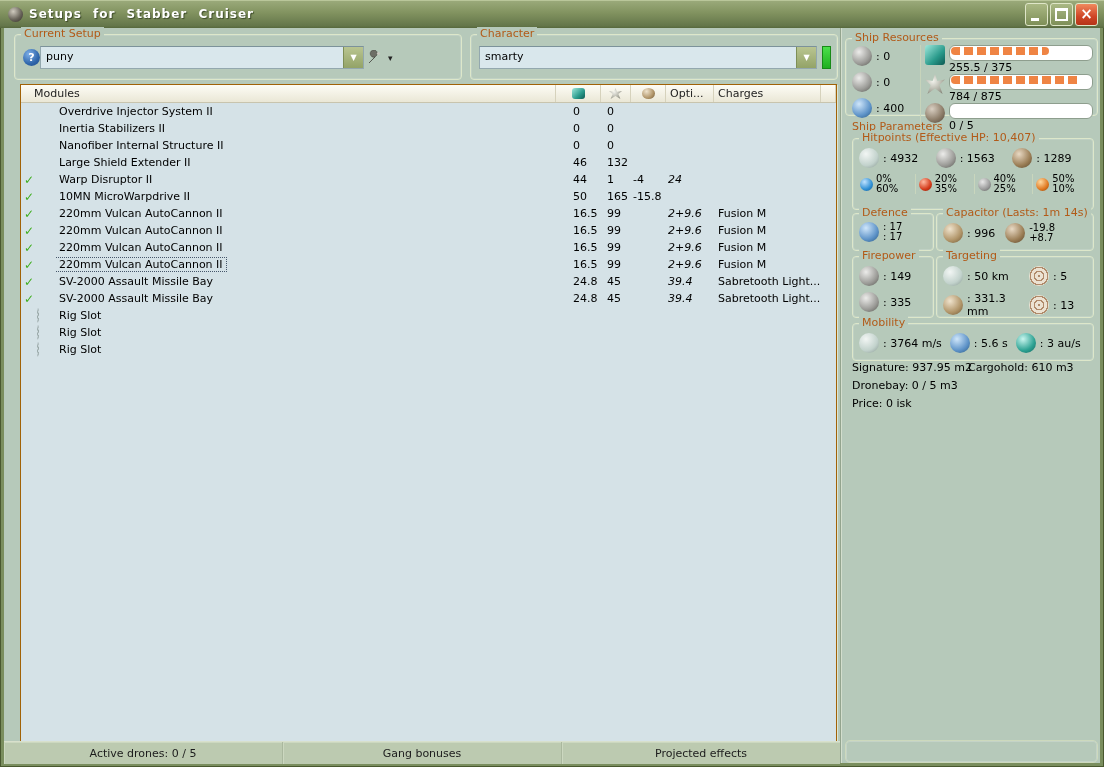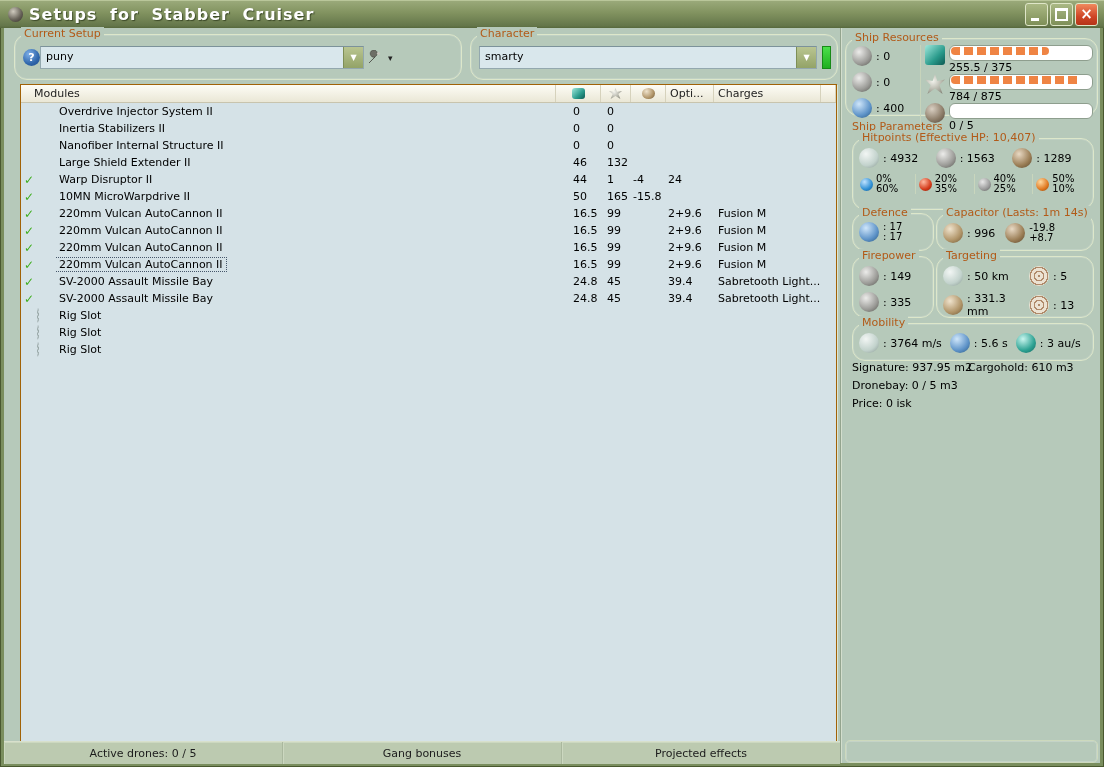--- a/index.html
+++ b/index.html
@@ -6,36 +6,36 @@
     font-family:"DejaVu Sans","Liberation Sans",sans-serif;font-size:11px;color:#000;}
   .window{position:relative;width:1104px;height:767px;background:#7a8e5e;
     box-shadow:inset 0 0 0 1px #49582f;}
   
   .titlebar{position:absolute;left:0;top:0;right:0;height:28px;
     background:linear-gradient(#9cab7c,#82936０ 40%,#64764a 90%,#56683c);
     background:linear-gradient(#9cab7c 0%,#829360 45%,#64764a 92%,#56683c 100%);
     display:flex;align-items:center;padding:0 6px;box-shadow:inset 0 1px 0 #b9c69a;}
   .app-icon{width:15px;height:15px;border-radius:50%;margin:0 6px 0 2px;
     background:radial-gradient(circle at 35% 30%,#cfcabe,#6b665c 55%,#2e2a24);}
-  .title-text{color:#fff;font-weight:bold;font-size:16px;letter-spacing:1px;word-spacing:6px;
+  .title-text{color:#fff;font-weight:bold;font-size:12px;letter-spacing:1px;word-spacing:6px;
     text-shadow:1px 1px 1px #3c4a28;flex:1;}
   .win-btns{display:flex;gap:2px;}
   .wbtn{width:21px;height:21px;border-radius:3px;border:1px solid #dfe6c8;
     display:flex;align-items:center;justify-content:center;position:relative;cursor:default;}
   .wbtn.minmax{background:linear-gradient(#aab884,#7e8f58);}
   .glyph-min{position:absolute;left:5px;bottom:4px;width:8px;height:3px;background:#fff;}
   .glyph-max{width:9px;height:8px;border:2px solid #fff;border-top-width:3px;}
   .wbtn.close{background:linear-gradient(#f08a5e,#cf4526 60%,#b53418);}
   .wbtn.close::before{content:"×";color:#fff;font-weight:bold;font-size:15px;line-height:1;}
   
   .client{position:absolute;left:4px;top:28px;width:1096px;height:735px;background:#b6c9ba;}
   .vdivider{position:absolute;left:836px;top:0;width:1px;height:735px;background:#93a48e;
     box-shadow:1px 0 0 #d3decd;}
   
-  .groupbox{position:absolute;border:1px solid #dde7ca;border-radius:13px;
+  .groupbox{position:absolute;border:1px solid #dde7ca;border-radius:4px;
     box-shadow:inset 0 0 0 1px rgba(255,255,255,.15);}
   .gb-caption{position:absolute;top:-8px;left:6px;padding:0 3px;color:#b25a18;
     background:#b6c9ba;line-height:14px;white-space:nowrap;}
   
   .combo{display:flex;height:21px;border:1px solid #93a8ae;border-top-color:#7c929a;
     background:#d9e7ec;align-items:stretch;}
   .combo-value{flex:1;padding:3px 5px 0 5px;}
   .combo-btn{width:19px;background:linear-gradient(#b9c591,#93a367);border-left:1px solid #7e8e56;
     display:flex;align-items:center;justify-content:center;}
   .combo-btn::before{content:"▼";color:#fff;font-size:8px;}
@@ -103,21 +103,21 @@
     background:radial-gradient(circle at 35% 30%,#d2f2ec,#3ea austere 60%,#1c5e54);
     background:radial-gradient(circle at 35% 30%,#d2f2ec,#3ca austere);
     background:radial-gradient(circle at 35% 30%,#d2f2ec,#3caa98 60%,#1c5e54);}
   .mi-autocannon{border-radius:3px;background:linear-gradient(135deg,#cfcfc6,#6e6e64 70%,#3a3a32);}
   .mi-missile-bay{border-radius:3px;background:linear-gradient(#b8b4aa,#55524a 60%,#2e2c26);}
   .mi-rig-slot{background:none;border:1px dashed #9aa8a8;width:11px;height:11px;}
   .c-name{overflow:hidden;white-space:nowrap;}
   .nm{padding:0 3px;}
   .nm.focus{outline:1px dotted #46566a;}
   .c-cpu{padding-left:17px;}.c-pg{padding-left:6px;}.c-cap{padding-left:2px;}
-  .c-opti{padding-left:2px;}.c-charge{padding-left:4px;white-space:nowrap;overflow:hidden;}
+  .c-opti{padding-left:2px;font-style:italic;}.c-charge{padding-left:4px;white-space:nowrap;overflow:hidden;}
   
   .section-caption{position:absolute;color:#b25a18;}
   .stat{display:flex;align-items:center;gap:4px;}
   .stack{display:flex;flex-direction:column;line-height:10px;font-size:10px;}
   .hp-row1{display:flex;gap:0;padding:9px 4px 4px 6px;align-items:center;}
   .hp-row1 .stat{flex:1;}
   .hp-row2{display:flex;padding:2px 2px 0 4px;}
   .hp-res{flex:1;display:flex;align-items:center;gap:3px;border-left:1px solid #c9d6bd;padding-left:3px;}
   .hp-res:first-child{border-left:none;}
   .rp-text{position:absolute;white-space:nowrap;}

